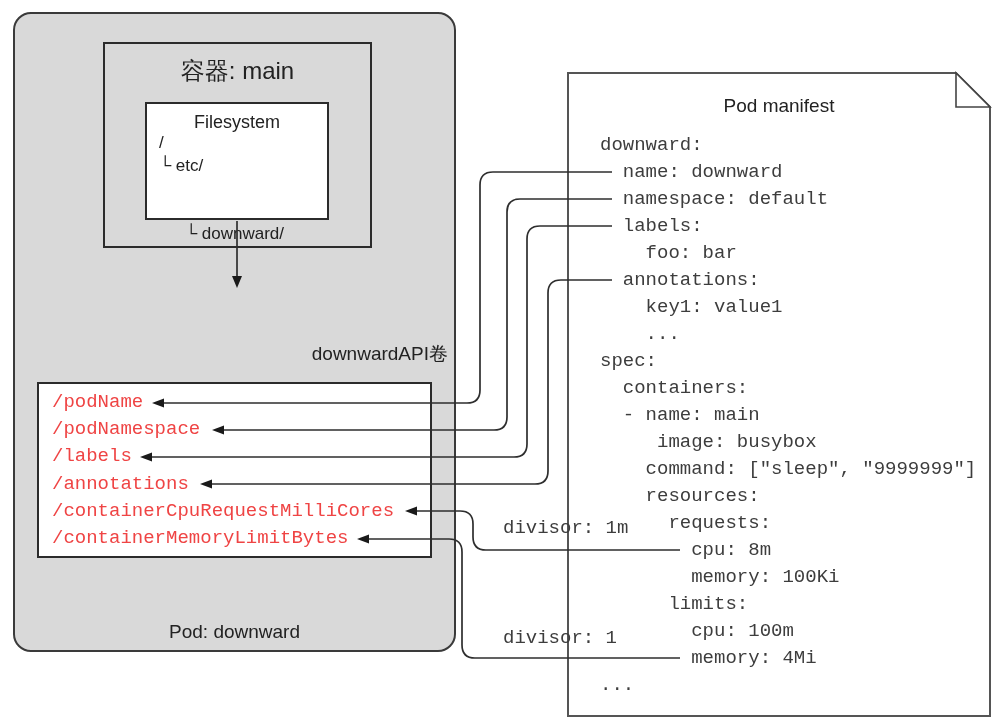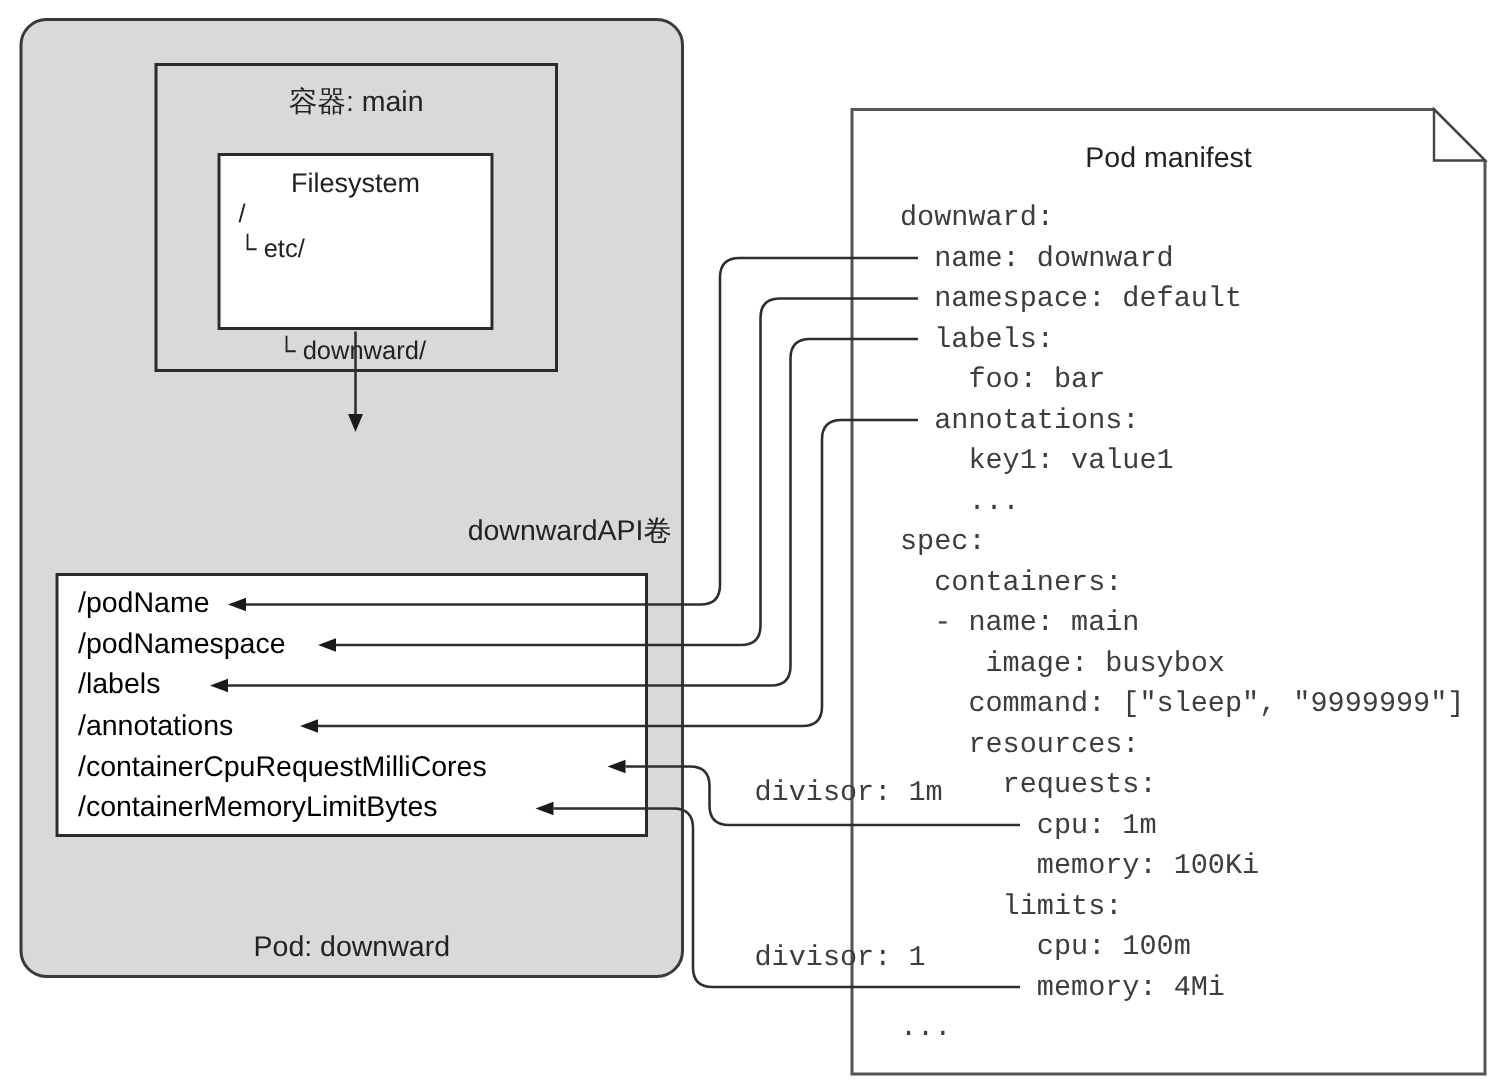--- a/index.html
+++ b/index.html
@@ -17,21 +17,21 @@
     position:absolute; left:13px; top:12px; width:443px; height:640px;
     background:#d9d9d9; border:2px solid #3a3a3a; border-radius:18px;
     box-sizing:border-box;
   }
   .container-box {
     position:absolute; left:103px; top:42px; width:269px; height:206px;
     border:2px solid #2b2b2b; box-sizing:border-box;
   }
   .container-label {
     position:absolute; left:103px; top:55px; width:269px;
-    text-align:center; font-size:19px; color:#222;
+    text-align:center; font-size:24px; color:#222;
   }
   .filesystem-box {
     position:absolute; left:145px; top:102px; width:184px; height:118px;
     background:#ffffff; border:2px solid #2b2b2b; box-sizing:border-box;
   }
   .fs-title {
     position:absolute; left:145px; top:112px; width:184px;
     text-align:center; font-size:18px; color:#222;
   }
   .fs-line { position:absolute; font-size:17px; color:#222; white-space:pre; }
@@ -42,22 +42,22 @@
   .volume-label {
     position:absolute; left:28px; top:341px; width:420px;
     text-align:right; font-size:19px; color:#222;
   }
   .files-box {
     position:absolute; left:37px; top:382px; width:395px; height:176px;
     background:#ffffff; border:2px solid #2b2b2b; box-sizing:border-box;
     padding:5px 0 0 13px;
   }
   .file-line {
-    font-family:Liberation Sans, sans-serif;
-    font-size:19px; line-height:27.2px; color:#000000; white-space:pre;
+    font-family:Liberation Mono, monospace;
+    font-size:19px; line-height:27.2px; color:#ef4444; white-space:pre;
   }
   .pod-label {
     position:absolute; left:13px; top:621px; width:443px;
     text-align:center; font-size:19px; color:#222;
   }
 
   .doc-title {
     position:absolute; left:568px; top:95px; width:422px;
     text-align:center; font-size:19px; color:#222;
   }
@@ -133,21 +133,21 @@
       <div class="manifest-line">  annotations:</div>
       <div class="manifest-line">    key1: value1</div>
       <div class="manifest-line">    ...</div>
       <div class="manifest-line">spec:</div>
       <div class="manifest-line">  containers:</div>
       <div class="manifest-line">  - name: main</div>
       <div class="manifest-line">     image: busybox</div>
       <div class="manifest-line">    command: ["sleep", "9999999"]</div>
       <div class="manifest-line">    resources:</div>
       <div class="manifest-line">      requests:</div>
-      <div class="manifest-line">        cpu: 1m</div>
+      <div class="manifest-line">        cpu: 8m</div>
       <div class="manifest-line">        memory: 100Ki</div>
       <div class="manifest-line">      limits:</div>
       <div class="manifest-line">        cpu: 100m</div>
       <div class="manifest-line">        memory: 4Mi</div>
       <div class="manifest-line">...</div>
     </div>
 
     <div class="divisor-label divisor-cpu">divisor: 1m</div>
     <div class="divisor-label divisor-memory">divisor: 1</div>
   </div>

